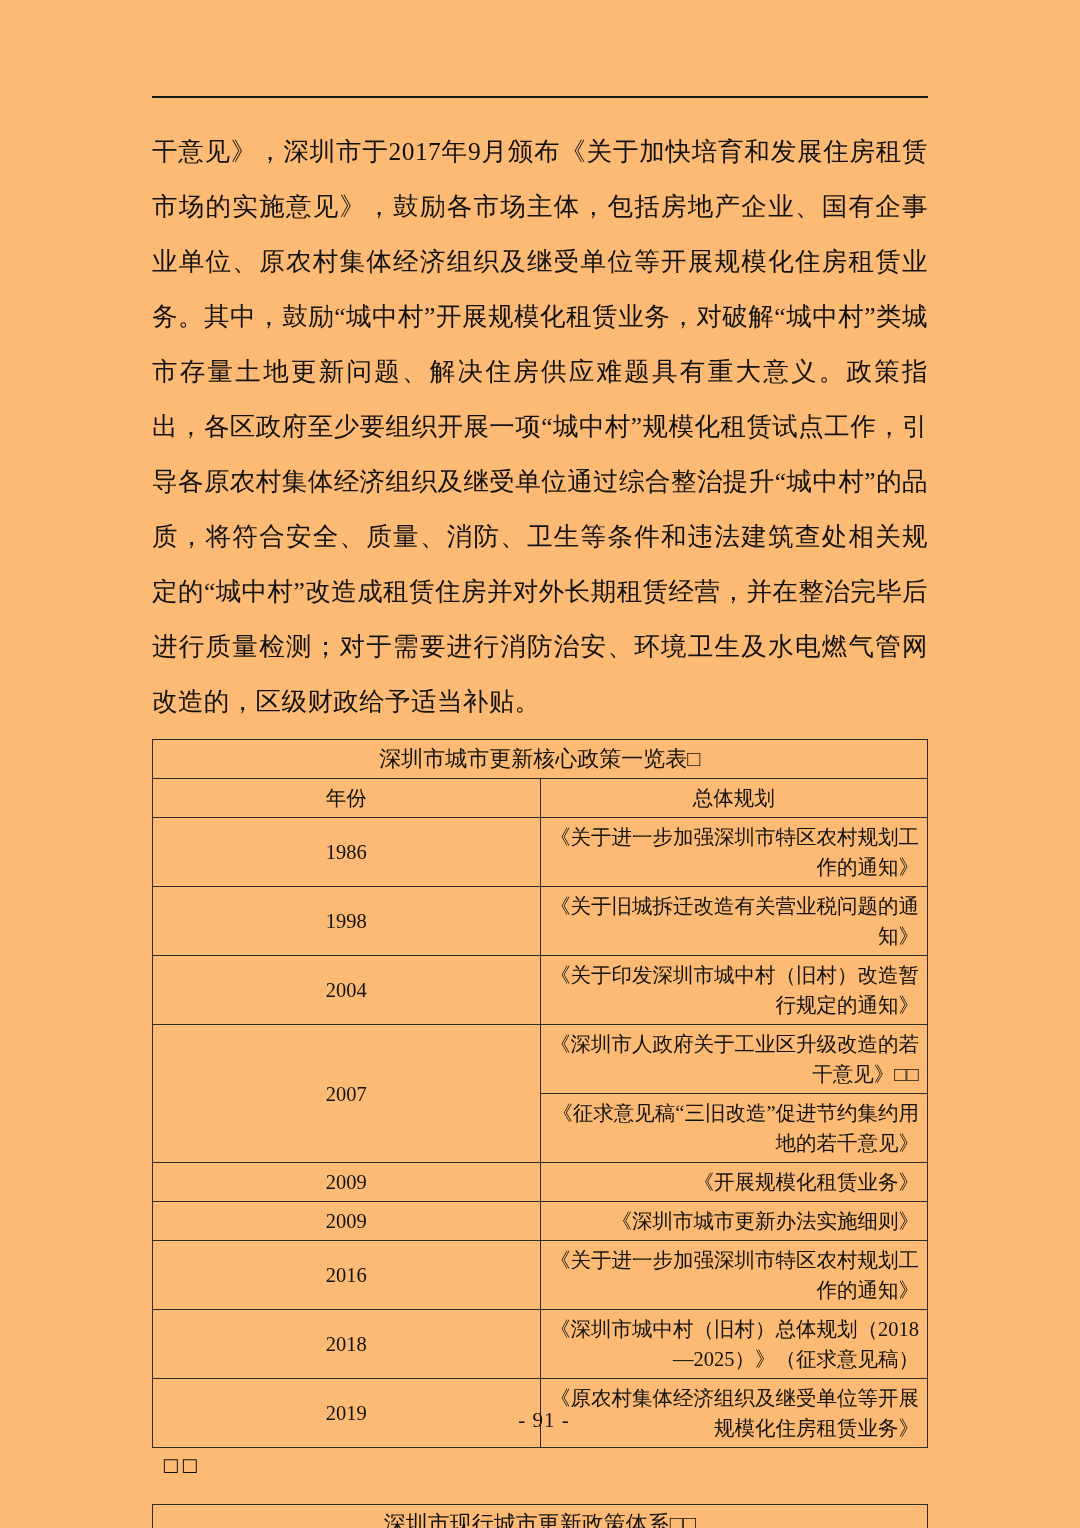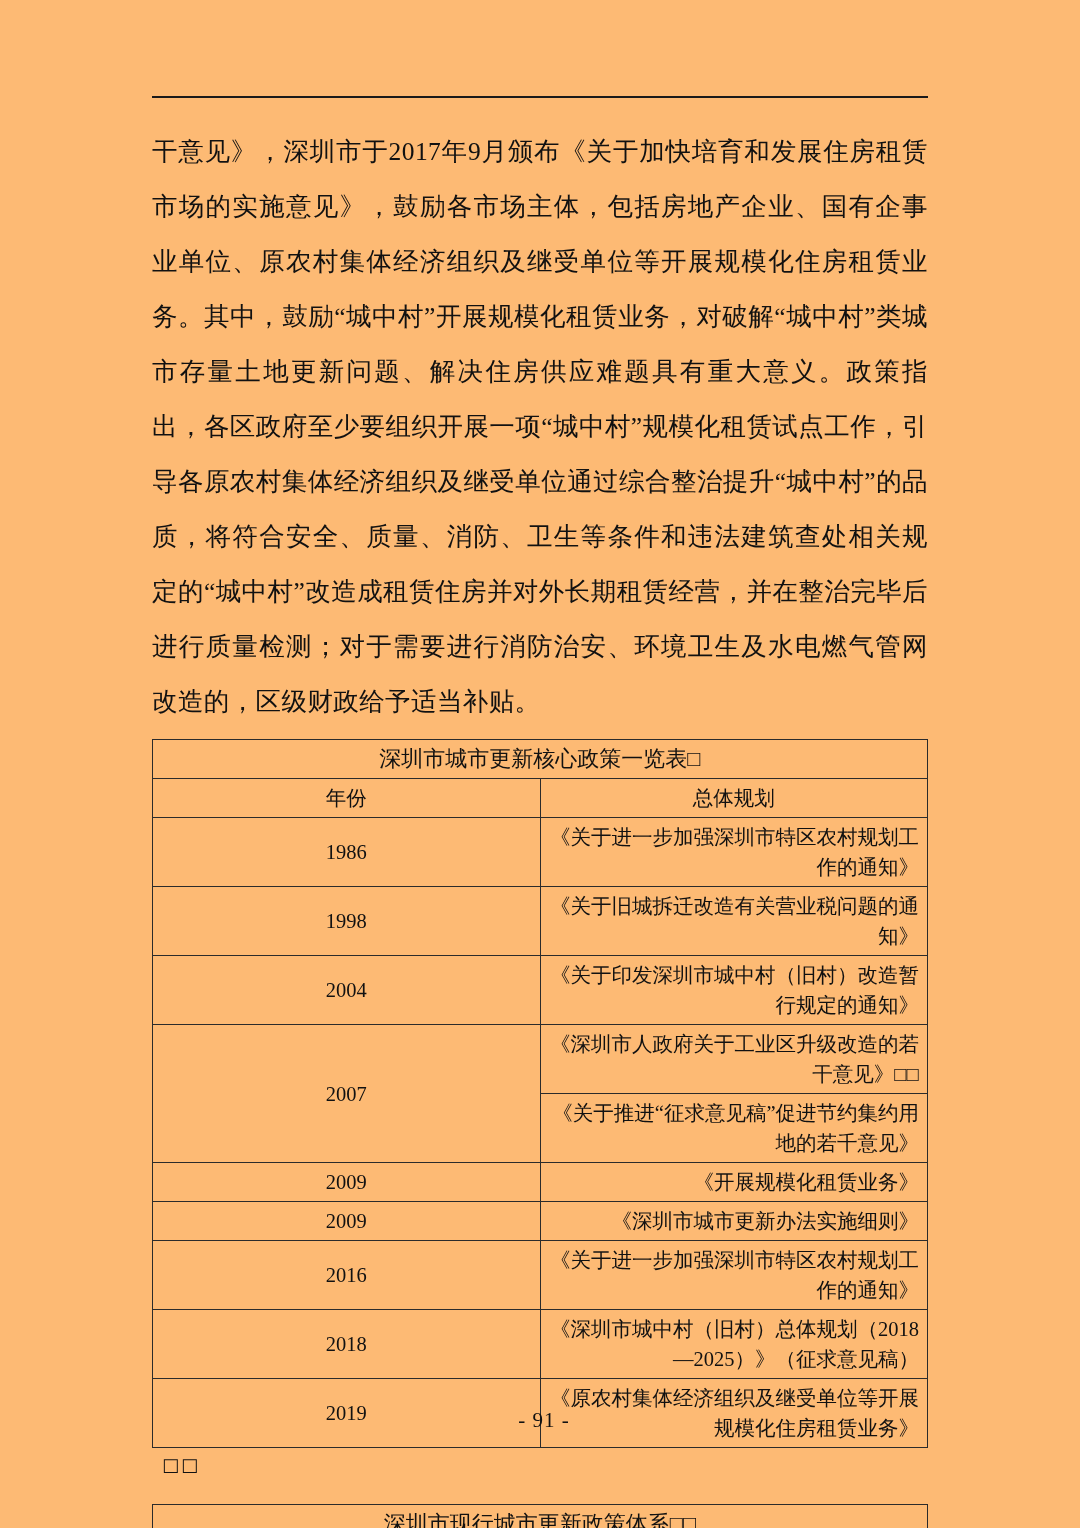--- a/index.html
+++ b/index.html
@@ -123,21 +123,21 @@
         </tr>
         <tr>
           <td class="col-year">2004</td>
           <td class="col-name">《关于印发深圳市城中村（旧村）改造暂行规定的通知》</td>
         </tr>
         <tr>
           <td class="col-year" rowspan="2">2007</td>
           <td class="col-name">《深圳市人政府关于工业区升级改造的若干意见》□□</td>
         </tr>
         <tr>
-          <td class="col-name">《关于推进“征求意见稿”促进节约集约用地的若千意见》</td>
+          <td class="col-name">《征求意见稿“三旧改造”促进节约集约用地的若千意见》</td>
         </tr>
         <tr>
           <td class="col-year">2009</td>
           <td class="col-name">《开展规模化租赁业务》</td>
         </tr>
         <tr>
           <td class="col-year">2009</td>
           <td class="col-name">《深圳市城市更新办法实施细则》</td>
         </tr>
         <tr>

